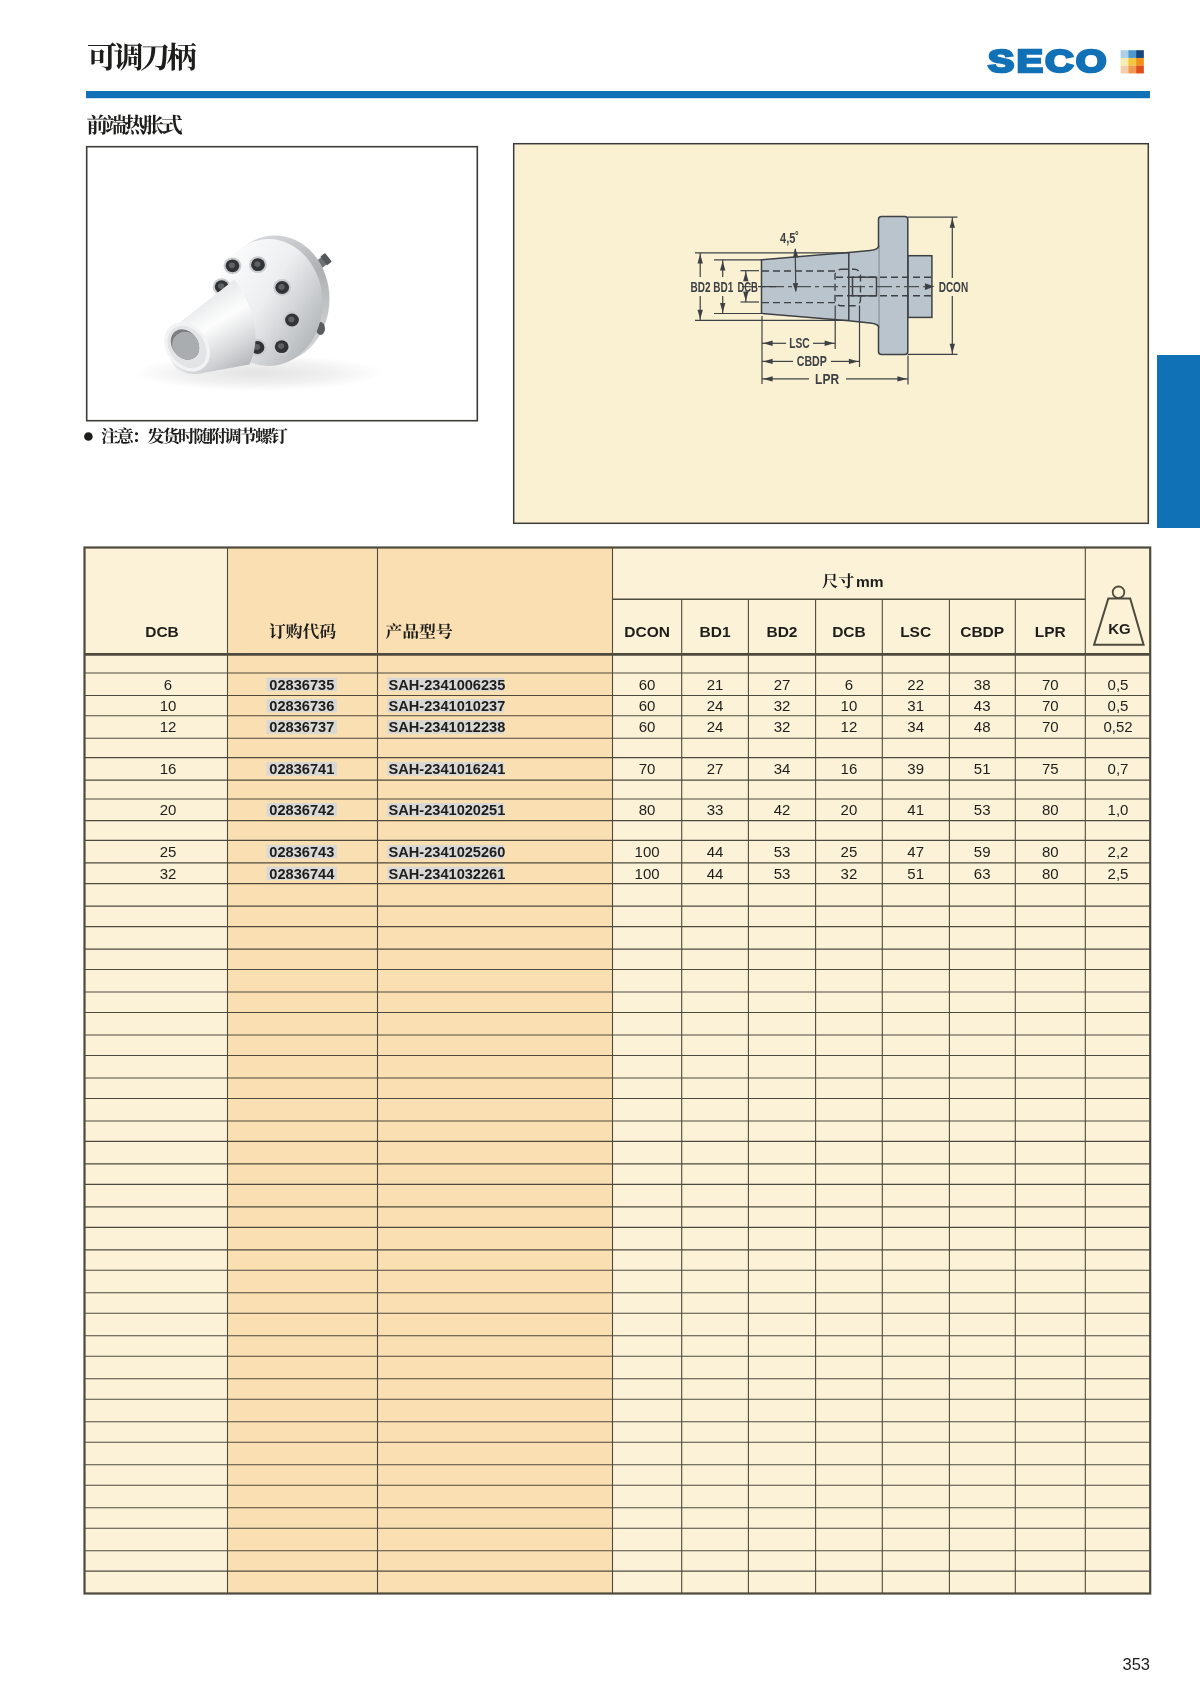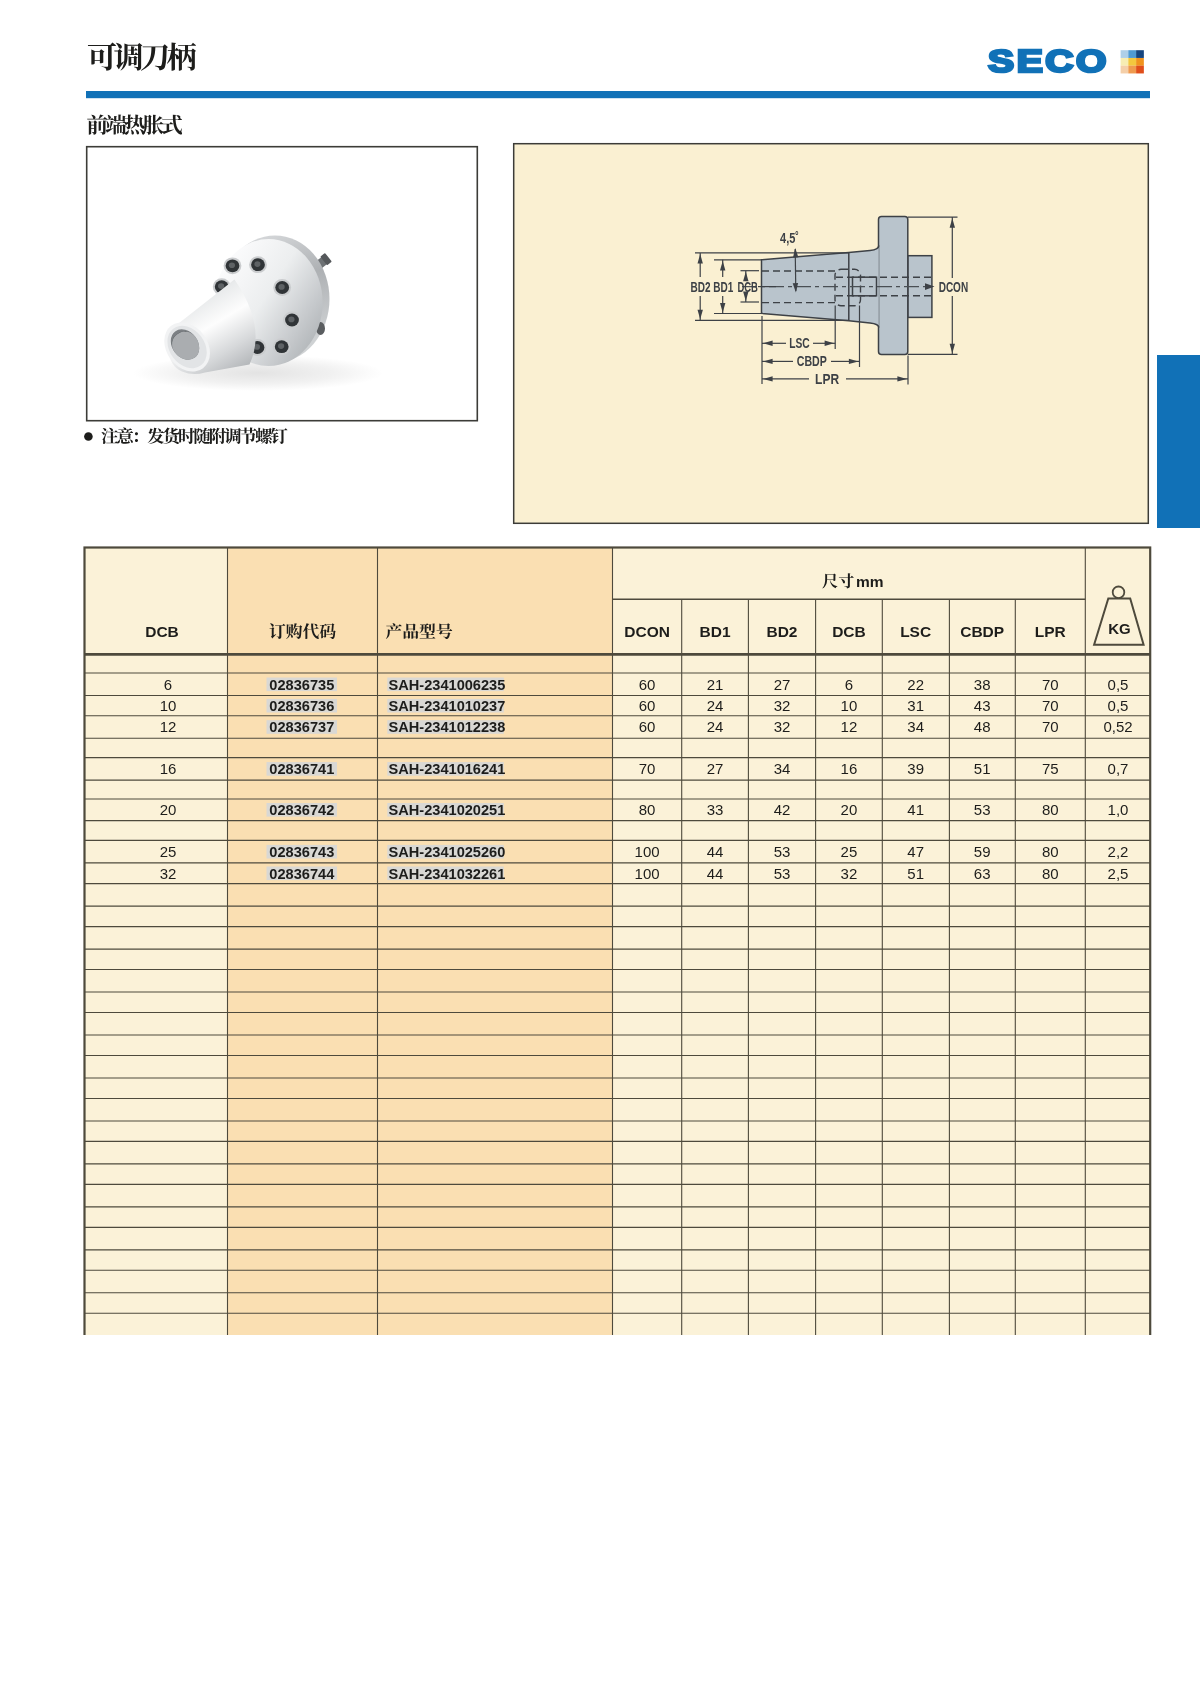--- a/index.html
+++ b/index.html
@@ -1,14 +1,14 @@
 <!DOCTYPE html>
 <html><head><meta charset="utf-8"><title>353</title><style>
 html,body{margin:0;padding:0;background:#fff;}
-.page{position:relative;width:1200px;height:1335px;background:#fff;font-family:"Liberation Sans",sans-serif;overflow:hidden;}
+.page{position:relative;width:1200px;height:1697px;background:#fff;font-family:"Liberation Sans",sans-serif;overflow:hidden;}
 </style></head><body>
 <div class="page">
 <svg width="1200" height="1697" viewBox="0 0 1200 1697">
 
 <path transform="translate(87.00 68.00) scale(0.030000 -0.030000)" d="M29 764 37 735H702V65C702 49 695 42 675 42C643 42 480 52 480 52V38C553 27 584 14 608 -4C632 -21 642 -51 645 -89C798 -79 821 -21 821 59V735H945C959 735 971 740 973 751C925 793 845 852 845 852L775 764ZM429 538V269H257V538ZM145 567V118H162C210 118 257 143 257 154V241H429V158H448C485 158 542 179 543 187V519C564 523 577 532 584 540L472 625L419 567H262L145 614Z" fill="#1d1d1b"></path>
       <path transform="translate(113.55 68.00) scale(0.030000 -0.030000)" d="M92 840 83 834C120 788 166 718 181 659C284 589 369 788 92 840ZM363 783V432C363 360 361 290 353 223L350 227L254 167V535C279 539 291 547 296 554L200 634L148 582H23L32 553H146V140C146 119 139 110 94 84L174 -39C189 -30 204 -10 211 19C273 96 324 168 351 210C336 105 304 7 233 -76L245 -85C453 47 468 248 468 433V744H816V458C787 489 746 528 746 528L702 459H677V580H783C796 580 806 585 808 596C782 626 737 669 737 669L696 608H677V686C698 689 705 698 707 709L583 722V608H484L492 580H583V459H471L479 431H801C807 431 812 432 816 434V52C816 40 812 32 795 32C774 32 684 39 684 39V25C728 18 749 4 764 -12C777 -28 782 -54 785 -87C905 -75 920 -33 920 42V726C941 730 956 739 963 747L856 830L806 773H485L363 818ZM590 167V334H678V167ZM590 103V139H678V93H693C722 93 768 111 769 117V321C787 324 801 332 806 339L712 410L669 362H594L500 401V75H513C551 75 590 95 590 103Z" fill="#1d1d1b"></path>
       <path transform="translate(140.10 68.00) scale(0.030000 -0.030000)" d="M82 720 91 692H378C374 439 361 164 30 -75L42 -89C463 113 497 404 509 692H763C755 344 741 115 700 78C689 68 679 64 659 64C630 64 550 70 494 74L493 61C548 50 593 32 614 12C632 -5 640 -37 639 -77C715 -77 760 -59 798 -19C859 46 876 260 885 670C909 673 922 681 930 690L820 790L752 720Z" fill="#1d1d1b"></path>
       <path transform="translate(166.65 68.00) scale(0.030000 -0.030000)" d="M163 848V601H36L44 572H153C130 422 86 269 13 155L26 144C80 193 126 248 163 308V-88H186C229 -88 277 -65 277 -54V453C299 411 319 356 320 309C354 277 392 287 407 316V-88H424C469 -88 509 -63 509 -51V562H611C609 439 593 295 512 176L521 167C624 239 672 335 695 429C721 359 744 277 746 209C788 165 832 192 835 252V52C835 39 830 32 813 32C793 32 694 39 694 39V24C742 16 763 5 778 -12C793 -28 798 -54 801 -88C925 -77 940 -33 940 40V544C961 548 975 556 982 564L873 647L825 590H713V617V738H955C969 738 979 743 982 754C943 792 877 845 877 845L819 767H380L388 738H612V617V590H515L407 636V601C374 635 328 677 328 677L277 601V804C304 808 312 818 314 833ZM835 265C833 321 798 400 704 476C708 506 711 535 712 562H835ZM407 378C392 412 354 448 277 475V572H394C399 572 403 573 407 575Z" fill="#1d1d1b"></path>
 
 <text x="988" y="71.5" font-family="Liberation Sans,sans-serif" font-size="30.5" font-weight="bold" fill="#1171b7" stroke="#1171b7" stroke-width="2.6" letter-spacing="2" textLength="121" lengthAdjust="spacingAndGlyphs">SECO</text>

